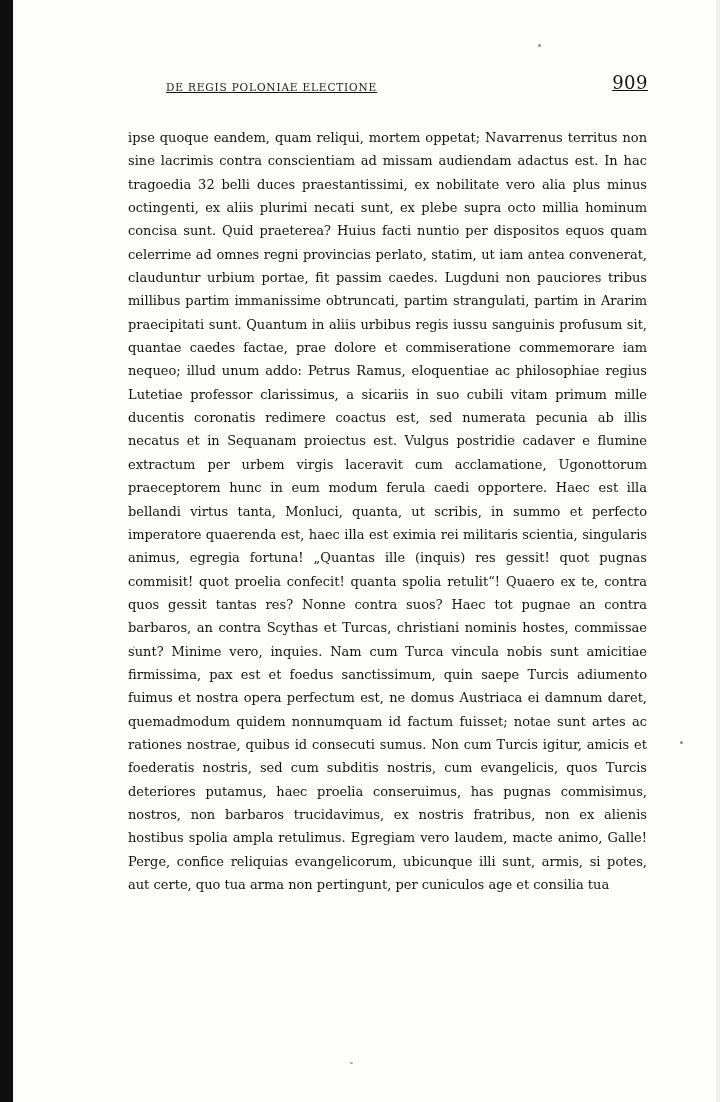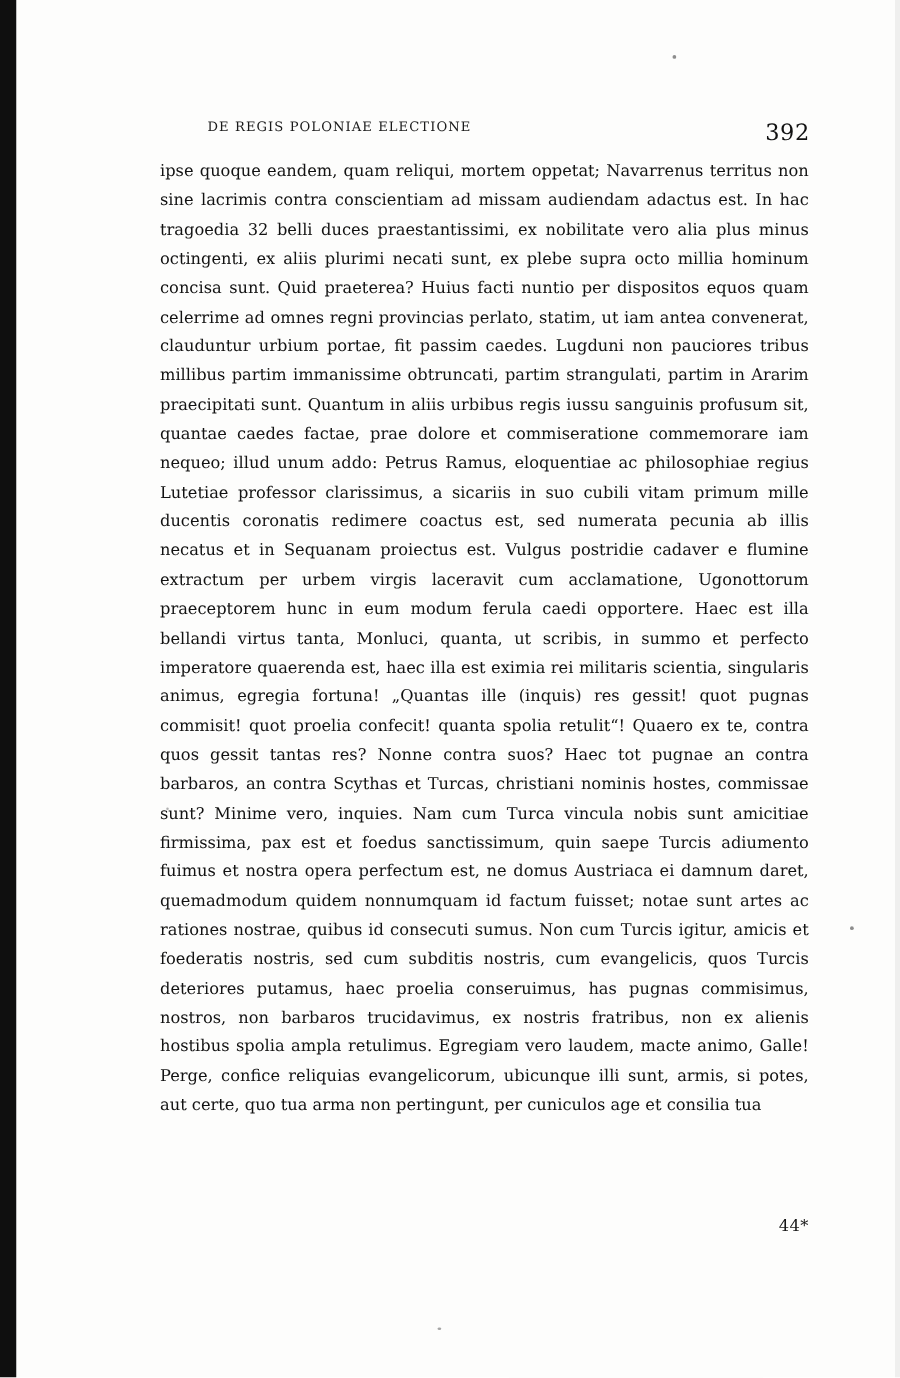--- a/index.html
+++ b/index.html
@@ -36,25 +36,26 @@
     position: absolute;
     right: 0;
     top: 0;
     width: 4px;
     height: 1102px;
     background: #efefee;
   }
   .running-head {
     position: absolute;
     left: 128px;
-    top: 96px;
+    top: 72px;
     width: 520px;
     display: flex;
-    align-items: flex-start;
+    align-items: flex-end;
     justify-content: space-between;
+    text-decoration: underline;
   }
   .running-head-title {
     font-family: "DejaVu Serif", serif;
     font-size: 10.5px;
     letter-spacing: 0.85px;
     color: #1a1a1a;
     padding-left: 38px;
   }
   .page-number {
     font-family: "DejaVu Serif", serif;
@@ -106,22 +107,21 @@
   <div class="scan-edge-left"></div>
   <div class="scan-edge-right"></div>
 
   <div class="speck s1"></div>
   <div class="speck s2"></div>
   <div class="speck s3"></div>
   <div class="speck s4"></div>
 
   <div class="running-head">
     <div class="running-head-title">DE REGIS POLONIAE ELECTIONE</div>
-    <div class="page-number">392</div>
+    <div class="page-number">909</div>
   </div>
 
   <div class="body-text">
     <p>ipse quoque eandem, quam reliqui, mortem oppetat; Navarrenus territus non sine lacrimis contra conscientiam ad missam audiendam adactus est. In hac tragoedia 32 belli duces praestantissimi, ex nobilitate vero alia plus minus octingenti, ex aliis plurimi necati sunt, ex plebe supra octo millia hominum concisa sunt. Quid praeterea? Huius facti nuntio per dispositos equos quam celerrime ad omnes regni provincias perlato, statim, ut iam antea convenerat, clauduntur urbium portae, fit passim caedes. Lugduni non pauciores tribus millibus partim immanissime obtruncati, partim strangulati, partim in Ararim praecipitati sunt. Quantum in aliis urbibus regis iussu sanguinis profusum sit, quantae caedes factae, prae dolore et commiseratione commemorare iam nequeo; illud unum addo: Petrus Ramus, eloquentiae ac philosophiae regius Lutetiae professor clarissimus, a sicariis in suo cubili vitam primum mille ducentis coronatis redimere coactus est, sed numerata pecunia ab illis necatus et in Sequanam proiectus est. Vulgus postridie cadaver e flumine extractum per urbem virgis laceravit cum acclamatione, Ugonottorum praeceptorem hunc in eum modum ferula caedi opportere. Haec est illa bellandi virtus tanta, Monluci, quanta, ut scribis, in summo et perfecto imperatore quaerenda est, haec illa est eximia rei militaris scientia, singularis animus, egregia fortuna! „Quantas ille (inquis) res gessit! quot pugnas commisit! quot proelia confecit! quanta spolia retulit“! Quaero ex te, contra quos gessit tantas res? Nonne contra suos? Haec tot pugnae an contra barbaros, an contra Scythas et Turcas, christiani nominis hostes, commissae sunt? Minime vero, inquies. Nam cum Turca vincula nobis sunt amicitiae firmissima, pax est et foedus sanctissimum, quin saepe Turcis adiumento fuimus et nostra opera perfectum est, ne domus Austriaca ei damnum daret, quemadmodum quidem nonnumquam id factum fuisset; notae sunt artes ac rationes nostrae, quibus id consecuti sumus. Non cum Turcis igitur, amicis et foederatis nostris, sed cum subditis nostris, cum evangelicis, quos Turcis deteriores putamus, haec proelia conseruimus, has pugnas commisimus, nostros, non barbaros trucidavimus, ex nostris fratribus, non ex alienis hostibus spolia ampla retulimus. Egregiam vero laudem, macte animo, Galle! Perge, confice reliquias evangelicorum, ubicunque illi sunt, armis, si potes, aut certe, quo tua arma non pertingunt, per cuniculos age et consilia tua</p>
   </div>
 
-  <div class="signature">44*</div>
 
 </div>
 
 </body></html>

